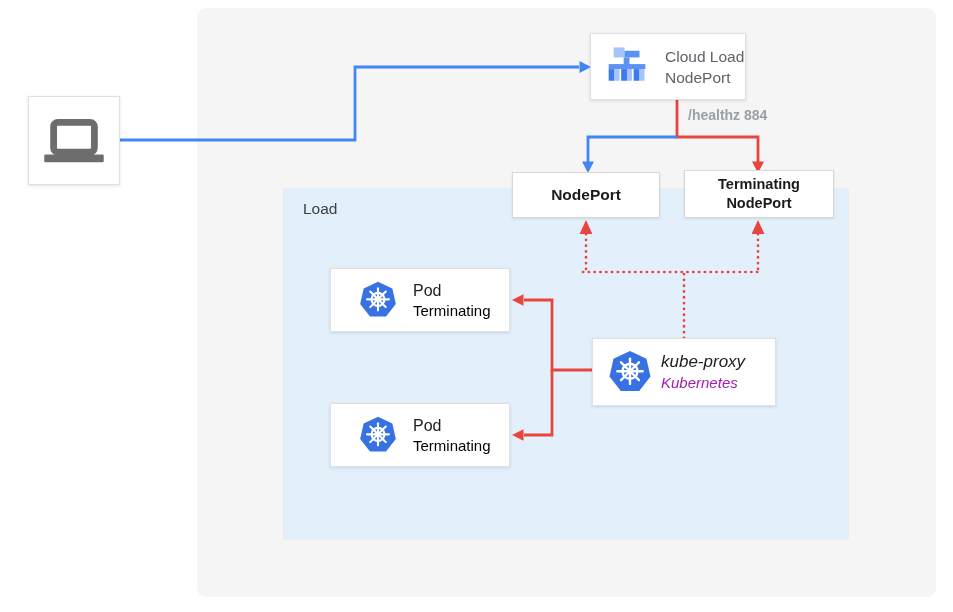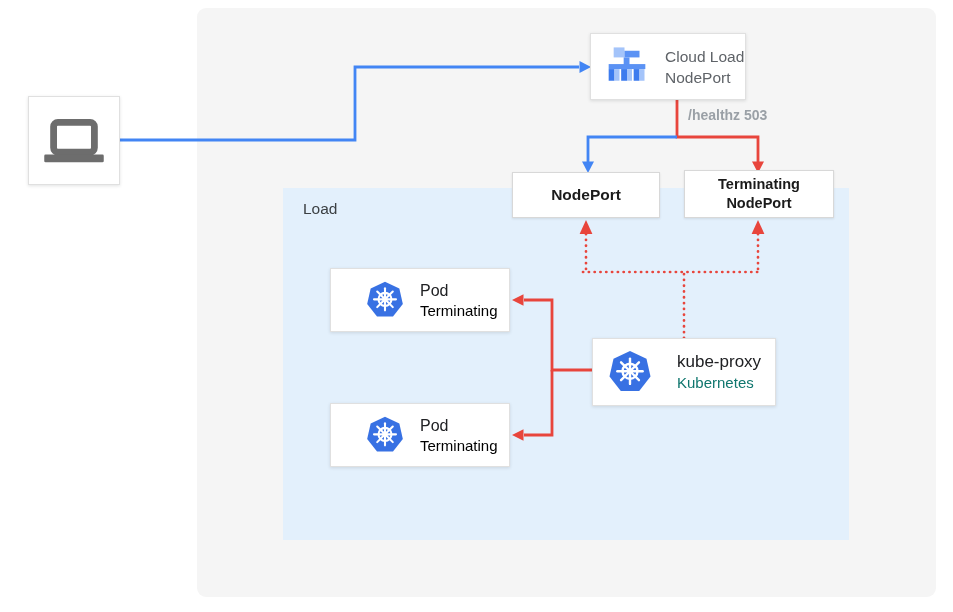--- a/index.html
+++ b/index.html
@@ -23,31 +23,31 @@
   .clb-box{left:590px;top:33px;width:156px;height:67px;padding-left:11px;}
   .clb-text{margin-left:13px;font-size:15.5px;line-height:21px;color:#5f6368;}
 
   .port-box{position:absolute;background:#ffffff;border:1px solid #d8d8d8;
     box-shadow:0 1px 2px rgba(60,64,67,.12);box-sizing:border-box;
     display:flex;flex-direction:column;align-items:center;justify-content:center;
     font-weight:bold;color:#1b1b1b;text-align:center;}
   .nodeport-box{left:512px;top:172px;width:148px;height:46px;font-size:15.5px;}
   .healthcheck-box{left:684px;top:170px;width:150px;height:48px;font-size:14.5px;line-height:19px;}
 
-  .pod-box{width:180px;height:64px;padding-left:34px;}
+  .pod-box{width:180px;height:64px;padding-left:27px;}
   .pod1{left:330px;top:268px;}
   .pod2{left:330px;top:403px;}
   .pod-text{margin-left:15px;}
   .pod-title{font-size:16px;color:#202124;line-height:21px;}
   .pod-status{font-size:15px;color:#000000;line-height:20px;}
 
   .kubeproxy-box{left:592px;top:338px;width:184px;height:68px;padding-left:14px;}
-  .kp-text{margin-left:24px;}
+  .kp-text{margin-left:8px;font-style:italic;}
   .kp-title{font-size:17px;color:#202124;line-height:22px;}
-  .kp-subtitle{font-size:15px;color:#0f766e;line-height:20px;}
+  .kp-subtitle{font-size:15px;color:#a21caf;line-height:20px;}
 
   .healthz-label{position:absolute;left:688px;top:107px;font-size:14px;
     font-weight:bold;color:#9aa0a6;}
 </style>
 </head>
 <body>
 
 <div class="stage">
 
   <div class="canvas-bg"></div>
@@ -106,21 +106,21 @@
       <rect x="30" y="30" width="6" height="14" fill="#a4c4fa"></rect>
       <rect x="38" y="30" width="7" height="14" fill="#3c7bee"></rect>
       <rect x="45" y="30" width="6" height="14" fill="#a4c4fa"></rect>
     </svg>
     <div class="clb-text">
       <div>Cloud Load</div>
       <div>NodePort</div>
     </div>
   </div>
 
-  <div class="healthz-label">/healthz 503</div>
+  <div class="healthz-label">/healthz 884</div>
 
   <div class="port-box nodeport-box">
     <div>NodePort</div>
   </div>
 
   <div class="port-box healthcheck-box">
     <div>Terminating</div>
     <div>NodePort</div>
   </div>
 

